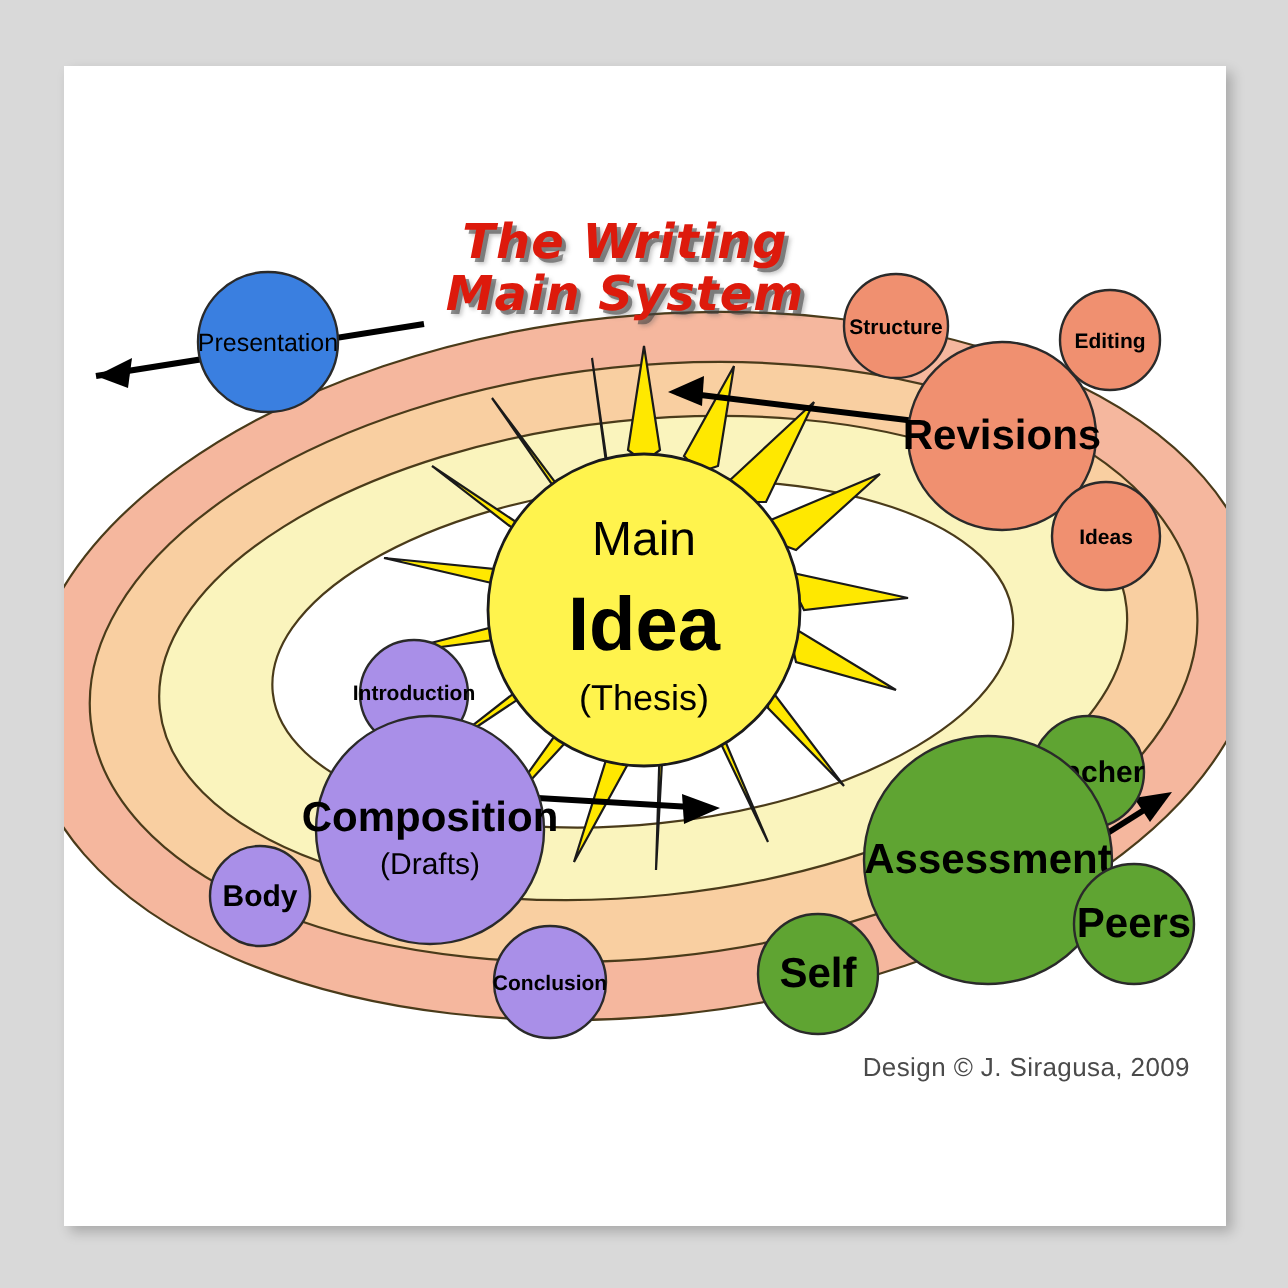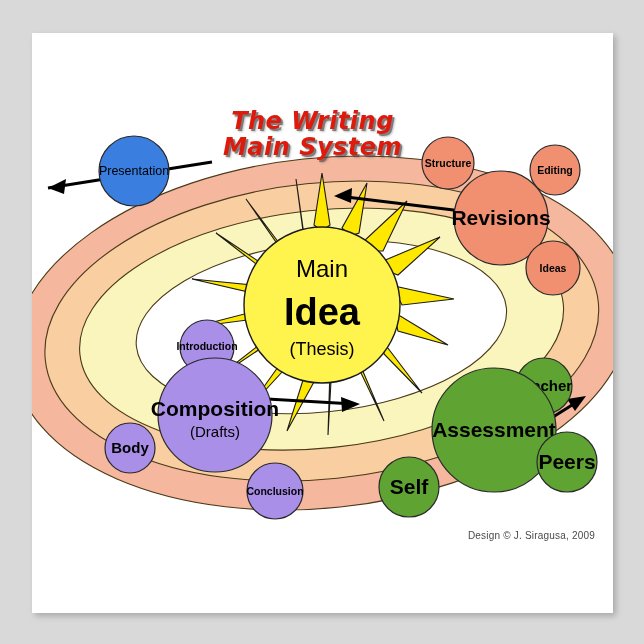--- a/index.html
+++ b/index.html
@@ -81,21 +81,21 @@
   }
   .arrow {
     stroke: #000000;
     stroke-width: 3;
     fill: none;
   }
   .credit {
     position: absolute;
     right: 18px;
     bottom: 72px;
-    font-size: 10px;
+    font-size: 13px;
     color: #4a4a4a;
     letter-spacing: 0.2px;
     font-family: "Liberation Sans", sans-serif;
     white-space: nowrap;
   }
   #title-block {
     position: absolute;
     left: 0;
     top: 76px;
     width: 561px;

